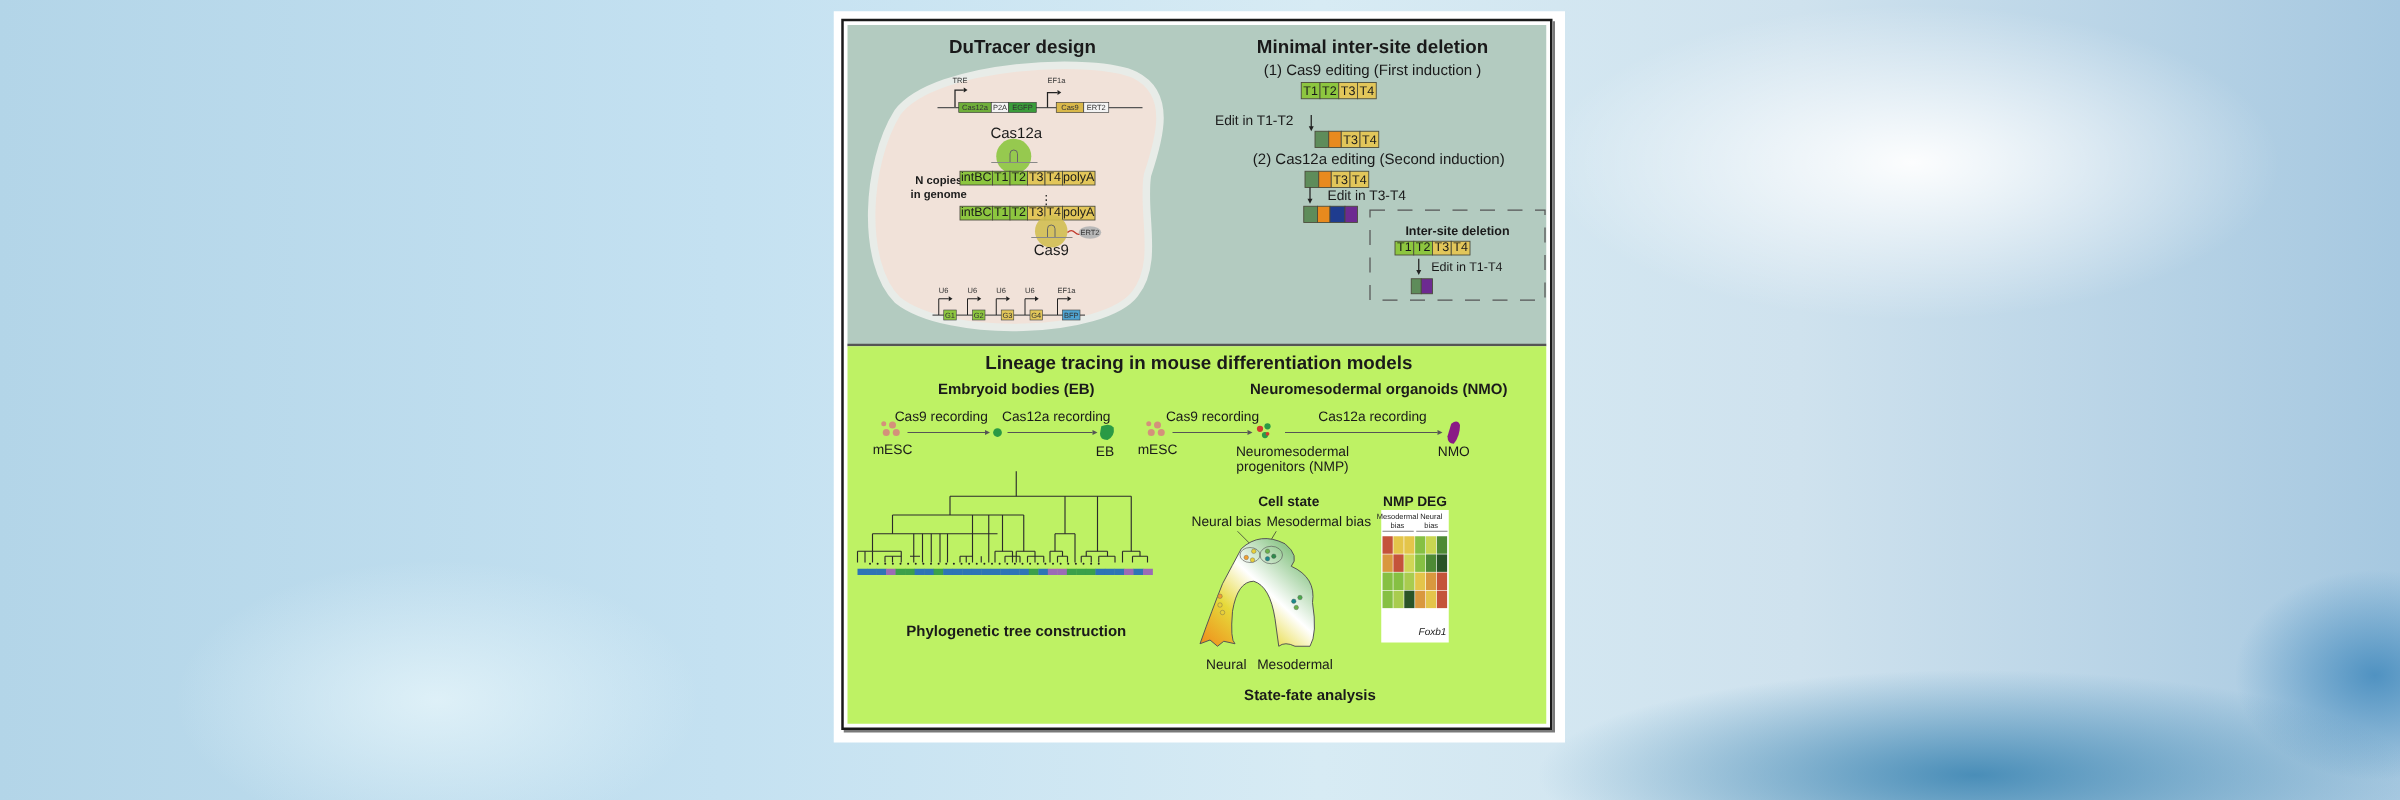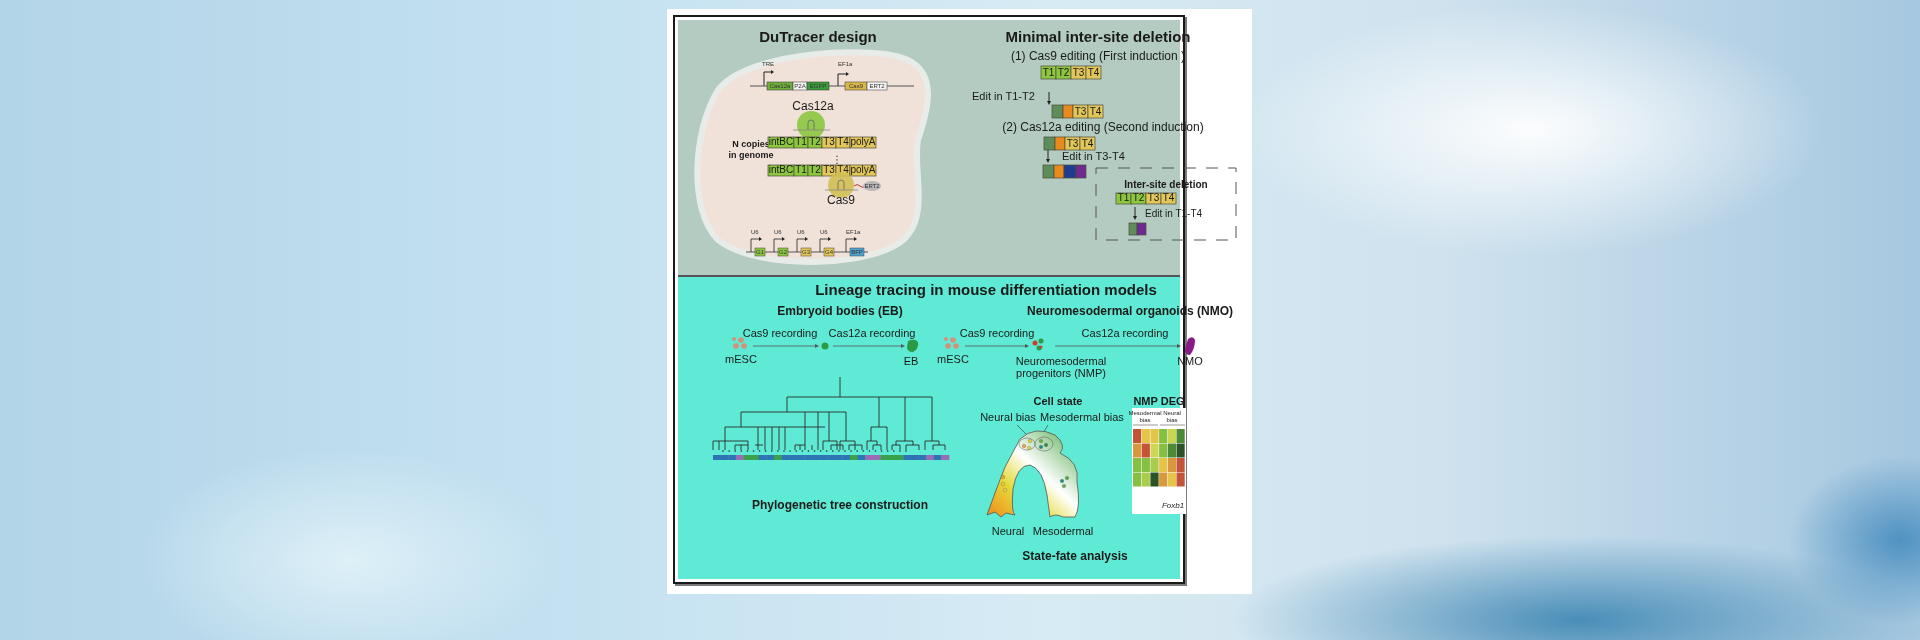--- a/index.html
+++ b/index.html
@@ -11,32 +11,31 @@
       radial-gradient(ellipse 500px 120px at 1580px 620px, rgba(52,128,175,0.85), rgba(52,128,175,0) 70%),
       radial-gradient(ellipse 160px 120px at 1900px 540px, rgba(70,140,190,0.9), rgba(70,140,190,0) 70%),
       radial-gradient(ellipse 300px 160px at 350px 560px, rgba(230,245,250,0.8), rgba(230,245,250,0) 70%),
       linear-gradient(90deg, #b3d5e8 0%, #c4e1f1 30%, #d7ebf4 55%, #cfe2ee 75%, #a6c8e0 100%);
   }
   .card {
     position:absolute; left:667px; top:9px; width:585px; height:585px;
     background:#ffffff;
   }
   .frame {
-    position:absolute; left:6px; top:6px; width:512px; height:569px;
+    position:absolute; left:6px; top:6px; width:569px; height:569px;
     border:2px solid #1a1a1a; box-sizing:border-box;
     box-shadow: 2px 2px 0 #7a7a7a;
   }
   .panel-top {
     position:absolute; left:3px; top:3px; right:3px; height:255px;
     background:#b3cbc0; border-bottom:2px solid #555;
   }
   .panel-bottom {
     position:absolute; left:3px; top:260px; right:3px; bottom:3px;
-    background:#5eead4;
-    padding-left:27px;
+    background:#bef264;
   }
   svg text { font-family:"Liberation Sans", sans-serif; }
   .title { font-weight:bold; font-size:15px; fill:#1a1a1a; }
   .lbl { font-size:12px; fill:#1a1a1a; }
   .sm { font-size:11px; fill:#1a1a1a; }
   .tiny { font-size:6px; fill:#333; }
   .box-text { font-size:10px; fill:#1a1a1a; }
 </style>
 </head>
 <body>

